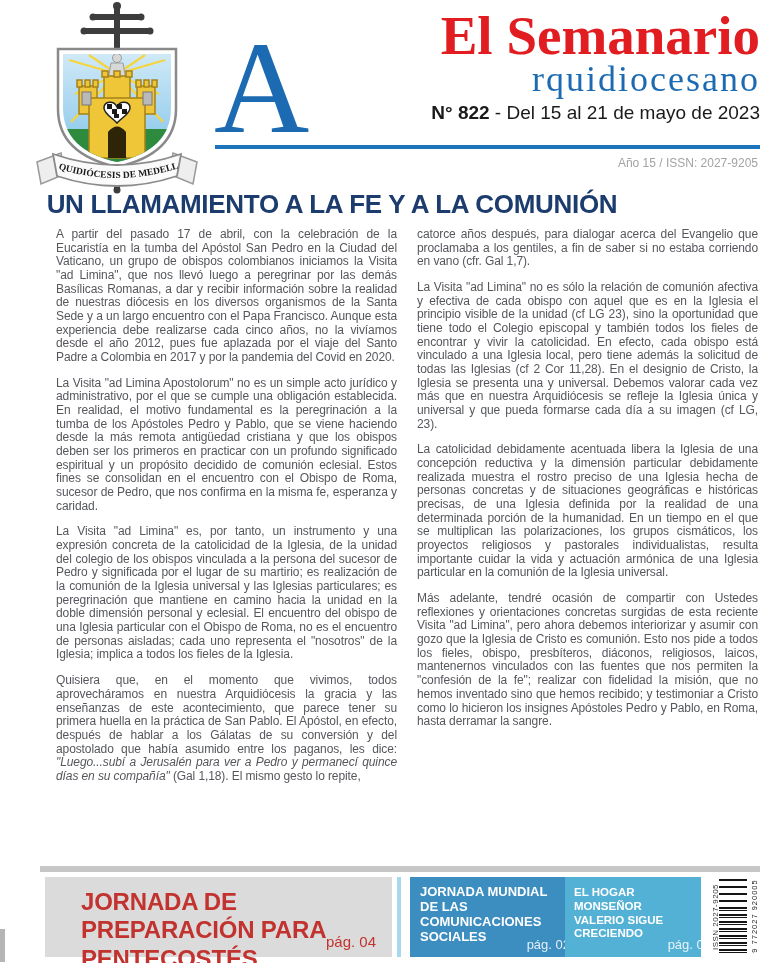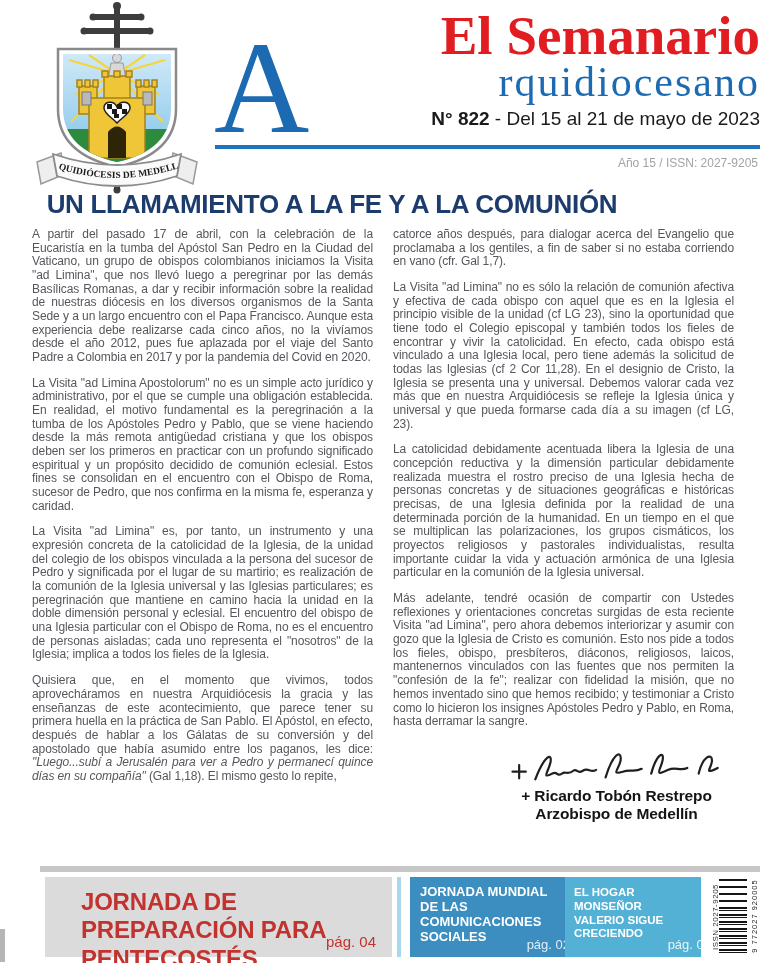--- a/index.html
+++ b/index.html
@@ -6,33 +6,33 @@
   .page{position:relative;width:768px;height:963px;background:#ffffff;margin:0 auto;
         overflow:hidden;font-family:"Liberation Sans",sans-serif;}
 
   
   .coat{position:absolute;left:26px;top:2px;width:182px;height:192px;}
   .masthead-text{position:absolute;left:210px;top:8px;right:8px;text-align:right;}
   .big-a{position:absolute;left:214px;top:22px;font-family:"Liberation Serif",serif;
          font-size:132px;line-height:1;color:#1c6bb2;font-weight:400;}
   .title-red{font-family:"Liberation Serif",serif;font-weight:bold;color:#e11d22;
              font-size:55px;line-height:1.0;letter-spacing:0px;}
-  .title-blue{font-family:"Liberation Serif",serif;color:#1c6bb2;font-size:42px;
+  .title-blue{font-family:"Liberation Serif",serif;color:#1c6bb2;font-size:36px;
               line-height:0.92;letter-spacing:2px;}
   .issue-line{margin-top:6px;font-size:19px;color:#1a1a1a;}
   .issue-line .num{font-weight:bold;}
   .blue-rule{position:absolute;left:215px;top:145px;width:545px;height:4px;background:#1b74bc;}
   .meta-line{position:absolute;right:10px;top:156px;font-size:12px;color:#a3a3a3;}
 
   
   .headline{position:absolute;left:0;top:189px;width:664px;text-align:center;
             font-size:26px;font-weight:bold;letter-spacing:-0.3px;color:#1d3c6e;}
 
   
-  .article{position:absolute;left:32px;top:228px;width:702px;display:flex;gap:20px;}
+  .article{position:absolute;left:56px;top:228px;width:702px;display:flex;gap:20px;}
   .col{flex:1;color:#55575c;font-size:12px;line-height:1.14;letter-spacing:-0.1px;
        text-align:justify;}
   .col p{margin:0 0 12px 0;}
   .q{font-style:italic;}
 
   
   .sig-block{margin-top:10px;margin-left:auto;width:235px;text-align:center;}
   .sig-svg{display:block;margin:0 auto -4px auto;}
   .sig-name{font-weight:bold;font-size:15.5px;color:#141414;line-height:1.2;}
   .sig-title{font-weight:bold;font-size:15.5px;color:#141414;line-height:1.2;}
@@ -170,33 +170,20 @@
       <p>La Visita "ad Limina Apostolorum" no es un simple acto jurídico y administrativo, por el que se cumple una obligación establecida. En realidad, el motivo fundamental es la peregrinación a la tumba de los Apóstoles Pedro y Pablo, que se viene haciendo desde la más remota antigüedad cristiana y que los obispos deben ser los primeros en practicar con un profundo significado espiritual y un propósito decidido de comunión eclesial. Estos fines se consolidan en el encuentro con el Obispo de Roma, sucesor de Pedro, que nos confirma en la misma fe, esperanza y caridad.</p>
       <p>La Visita "ad Limina" es, por tanto, un instrumento y una expresión concreta de la catolicidad de la Iglesia, de la unidad del colegio de los obispos vinculada a la persona del sucesor de Pedro y significada por el lugar de su martirio; es realización de la comunión de la Iglesia universal y las Iglesias particulares; es peregrinación que mantiene en camino hacia la unidad en la doble dimensión personal y eclesial. El encuentro del obispo de una Iglesia particular con el Obispo de Roma, no es el encuentro de personas aisladas; cada uno representa el "nosotros" de la Iglesia; implica a todos los fieles de la Iglesia.</p>
       <p><span>Quisiera que, en el momento que vivimos, todos aprovecháramos en nuestra Arquidiócesis la gracia y las enseñanzas de este acontecimiento, que parece tener su primera huella en la práctica de San Pablo. El Apóstol, en efecto, después de hablar a los Gálatas de su conversión y del apostolado que había asumido entre los paganos, les dice: </span><span class="q">"Luego...subí a Jerusalén para ver a Pedro y permanecí quince días en su compañía"</span><span> (Gal 1,18). El mismo gesto lo repite,</span></p>
     </div>
     <div class="col">
       <p>catorce años después, para dialogar acerca del Evangelio que proclamaba a los gentiles, a fin de saber si no estaba corriendo en vano (cfr. Gal 1,7).</p>
       <p>La Visita "ad Limina" no es sólo la relación de comunión afectiva y efectiva de cada obispo con aquel que es en la Iglesia el principio visible de la unidad (cf LG 23), sino la oportunidad que tiene todo el Colegio episcopal y también todos los fieles de encontrar y vivir la catolicidad. En efecto, cada obispo está vinculado a una Iglesia local, pero tiene además la solicitud de todas las Iglesias (cf 2 Cor 11,28). En el designio de Cristo, la Iglesia se presenta una y universal. Debemos valorar cada vez más que en nuestra Arquidiócesis se refleje la Iglesia única y universal y que pueda formarse cada día a su imagen (cf LG, 23).</p>
       <p>La catolicidad debidamente acentuada libera la Iglesia de una concepción reductiva y la dimensión particular debidamente realizada muestra el rostro preciso de una Iglesia hecha de personas concretas y de situaciones geográficas e históricas precisas, de una Iglesia definida por la realidad de una determinada porción de la humanidad. En un tiempo en el que se multiplican las polarizaciones, los grupos cismáticos, los proyectos religiosos y pastorales individualistas, resulta importante cuidar la vida y actuación armónica de una Iglesia particular en la comunión de la Iglesia universal.</p>
       <p>Más adelante, tendré ocasión de compartir con Ustedes reflexiones y orientaciones concretas surgidas de esta reciente Visita "ad Limina", pero ahora debemos interiorizar y asumir con gozo que la Iglesia de Cristo es comunión. Esto nos pide a todos los fieles, obispo, presbíteros, diáconos, religiosos, laicos, mantenernos vinculados con las fuentes que nos permiten la "confesión de la fe"; realizar con fidelidad la misión, que no hemos inventado sino que hemos recibido; y testimoniar a Cristo como lo hicieron los insignes Apóstoles Pedro y Pablo, en Roma, hasta derramar la sangre.</p>
 
-      <div class="sig-block">
-        <svg class="sig-svg" viewBox="0 0 240 52" width="228" height="50">
-          <g fill="none" stroke="#1f1f1f" stroke-width="2.3" stroke-linecap="round">
-            <path d="M10,32 h14 M17,25 v14"></path>
-            <path d="M34,40 C44,14 52,12 50,22 C48,32 40,40 52,34 C58,31 56,38 62,34 C66,31 68,36 74,31 C78,28 78,35 84,31 C90,27 92,34 98,30"></path>
-            <path d="M108,38 C116,12 124,10 124,18 C124,28 112,36 126,32 C134,29 138,33 146,29"></path>
-            <path d="M156,34 C162,12 170,10 168,20 C166,30 158,38 174,30 C182,26 186,32 194,28"></path>
-            <path d="M206,34 C210,16 220,12 220,20 C220,28 210,36 226,28"></path>
-          </g>
-        </svg>
-        <div class="sig-name">+ Ricardo Tobón Restrepo</div>
-        <div class="sig-title">Arzobispo de Medellín</div>
-      </div>
     </div>
   </div>
 
   <div class="divider"></div>
   <div class="stub"></div>
 
   <div class="story1">
     <div class="story1-label">JORNADA DE PREPARACIÓN PARA PENTECOSTÉS</div>
     <div class="story1-page">pág. 04</div>
   </div>

